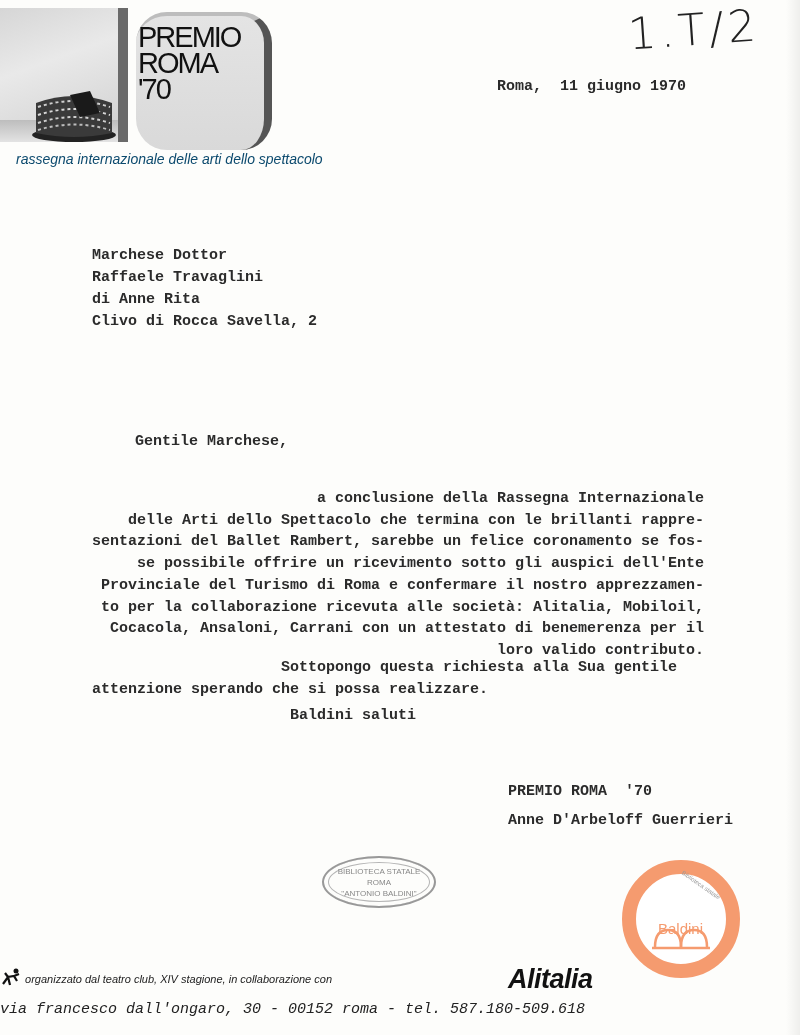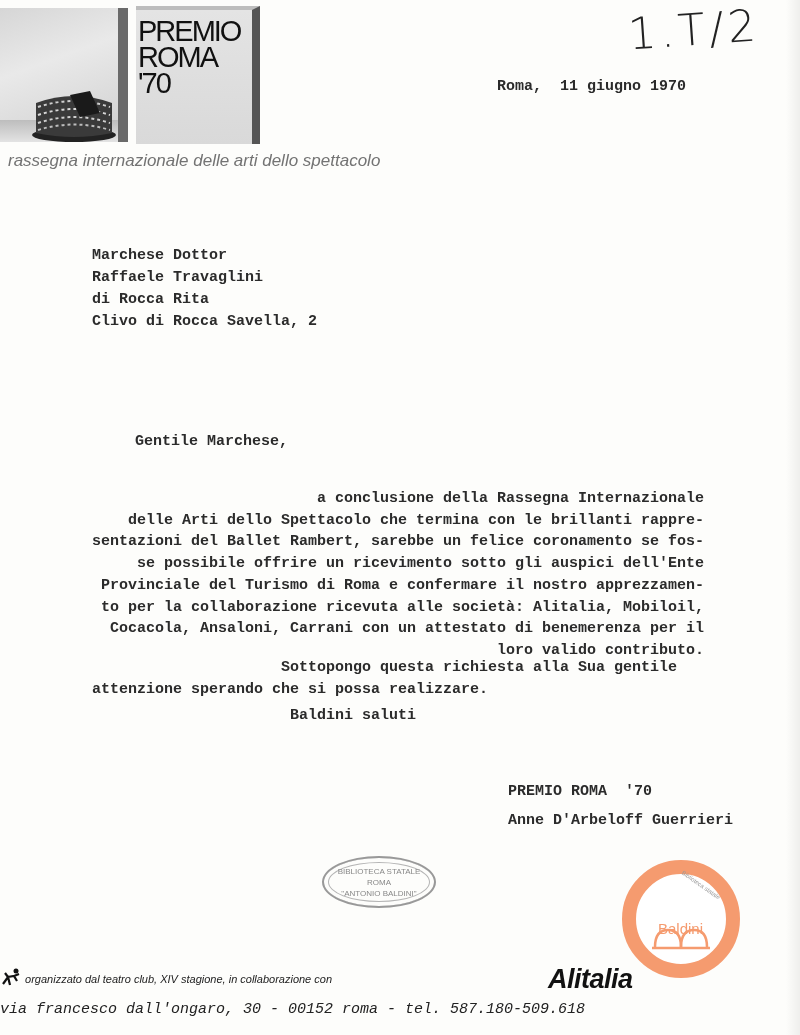--- a/index.html
+++ b/index.html
@@ -21,37 +21,38 @@
     box-sizing: border-box;
   }
   .logo-box1 .floor {
     position: absolute; left: 0; right: 0; bottom: 0; height: 22px;
     background: linear-gradient(#bdbdbd, #e3e3e3);
   }
   .colosseum {
     position: absolute; left: 30px; top: 75px; width: 88px; height: 60px;
   }
   .logo-box2 {
-    position: absolute; left: 136px; top: 6px; width: 124px; height: 138px;
+    position: absolute; left: 136px; top: 12px; width: 136px; height: 138px;
     background: linear-gradient(180deg, #e4e4e4, #d9d9d9);
     border-right: 8px solid #555;
     border-top: 4px solid #bdbdbd;
     box-sizing: border-box;
+    border-radius: 31px;
   }
   .logo-title {
     position: absolute; left: 2px; top: 8px; width: 124px;
     font-family: "Liberation Sans", "DejaVu Sans", sans-serif;
     font-size: 29px; line-height: 26px; letter-spacing: -2px;
     color: #111; font-weight: normal;
   }
   .logo-title div { white-space: nowrap; }
   .tagline {
-    position: absolute; left: 8px; top: 151px;
+    position: absolute; left: 16px; top: 151px;
     font-family: "Liberation Sans", "DejaVu Sans", sans-serif;
-    font-style: italic; font-size: 17px; color: #737373; white-space: nowrap;
+    font-style: italic; font-size: 14px; color: #0c4a6e; white-space: nowrap;
   }
   .handwritten {
     position: absolute; left: 628px; top: 4px;
     font-family: "DejaVu Sans", sans-serif; font-size: 44px; color: #222;
     letter-spacing: 4px; transform: rotate(-4deg); white-space: nowrap;
     font-weight: 300;
   }
   .type { position: absolute; font-size: 15px; line-height: 22px; white-space: pre; color: #2b2b2b; font-weight: bold; }
   .date { left: 497px; top: 76px; }
   .addr { left: 92px; top: 245px; line-height: 22px; }
@@ -86,21 +87,21 @@
   
   .footer1 {
     position: absolute; left: 0; top: 968px; white-space: nowrap;
     font-family: "Liberation Sans", "DejaVu Sans", sans-serif;
     font-style: italic; font-size: 11px; color: #222;
   }
   .footer1 .runner { display: inline-block; width: 22px; vertical-align: -3px; }
   .alitalia {
     position: absolute; left: 508px; top: 964px;
     font-family: "Liberation Sans", "DejaVu Sans", sans-serif;
-    font-weight: bold; font-style: italic; font-size: 27px; color: #111; letter-spacing: -0.5px; margin-left: 40px;
+    font-weight: bold; font-style: italic; font-size: 27px; color: #111; letter-spacing: -0.5px;
   }
   .footer2 {
     position: absolute; left: 0; top: 1001px; white-space: nowrap;
     font-family: Liberation Mono, monospace;
     font-style: italic; font-size: 15px; color: #222;
   }
 </style>
 </head>
 <body>
 
@@ -124,21 +125,21 @@
     <div>ROMA</div>
     <div>'70</div>
   </div>
 </div>
 <div class="tagline">rassegna internazionale delle arti dello spettacolo</div>
 
 <div class="handwritten">1.T/2</div>
 
 <div class="type date">Roma,  11 giugno 1970</div>
 
-<div class="type addr"><div>Marchese Dottor</div><div>Raffaele Travaglini</div><div>di Rocca Rita</div><div>Clivo di Rocca Savella, 2</div></div>
+<div class="type addr"><div>Marchese Dottor</div><div>Raffaele Travaglini</div><div>di Anne Rita</div><div>Clivo di Rocca Savella, 2</div></div>
 
 <div class="type salutation">Gentile Marchese,</div>
 
 <div class="type body-para"><div>                     a conclusione della Rassegna Internazionale</div><div>delle Arti dello Spettacolo che termina con le brillanti rappre-</div><div>sentazioni del Ballet Rambert, sarebbe un felice coronamento se fos-</div><div>se possibile offrire un ricevimento sotto gli auspici dell'Ente</div><div>Provinciale del Turismo di Roma e confermare il nostro apprezzamen-</div><div>to per la collaborazione ricevuta alle società: Alitalia, Mobiloil,</div><div>Cocacola, Ansaloni, Carrani con un attestato di benemerenza per il</div><div>loro valido contributo.</div></div>
 
 <div class="type body-para2"><div>                     Sottopongo questa richiesta alla Sua gentile</div><div>attenzione sperando che si possa realizzare.</div></div>
 
 <div class="type closing">Baldini saluti</div>
 
 <div class="type sig"><div>PREMIO ROMA  '70</div><div>Anne D'Arbeloff Guerrieri</div></div>

